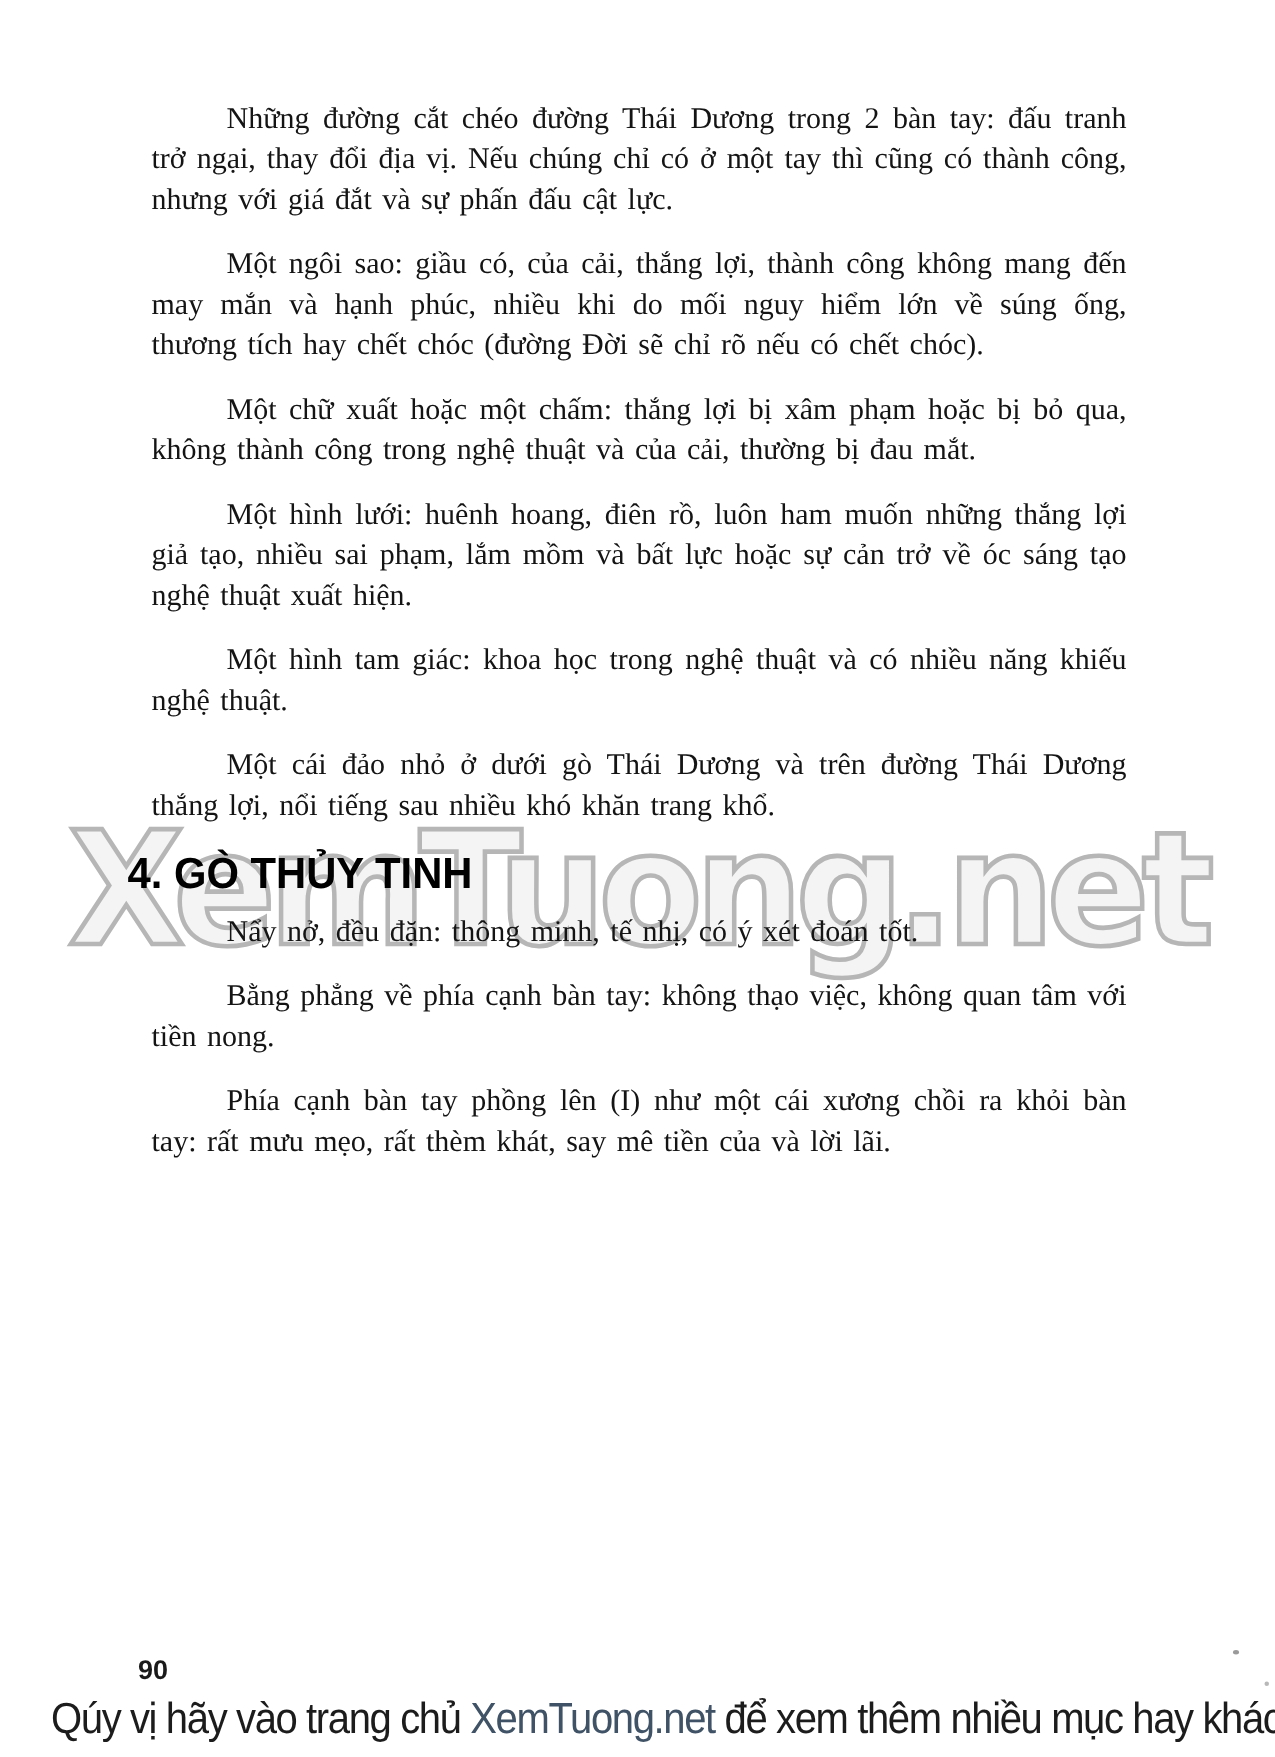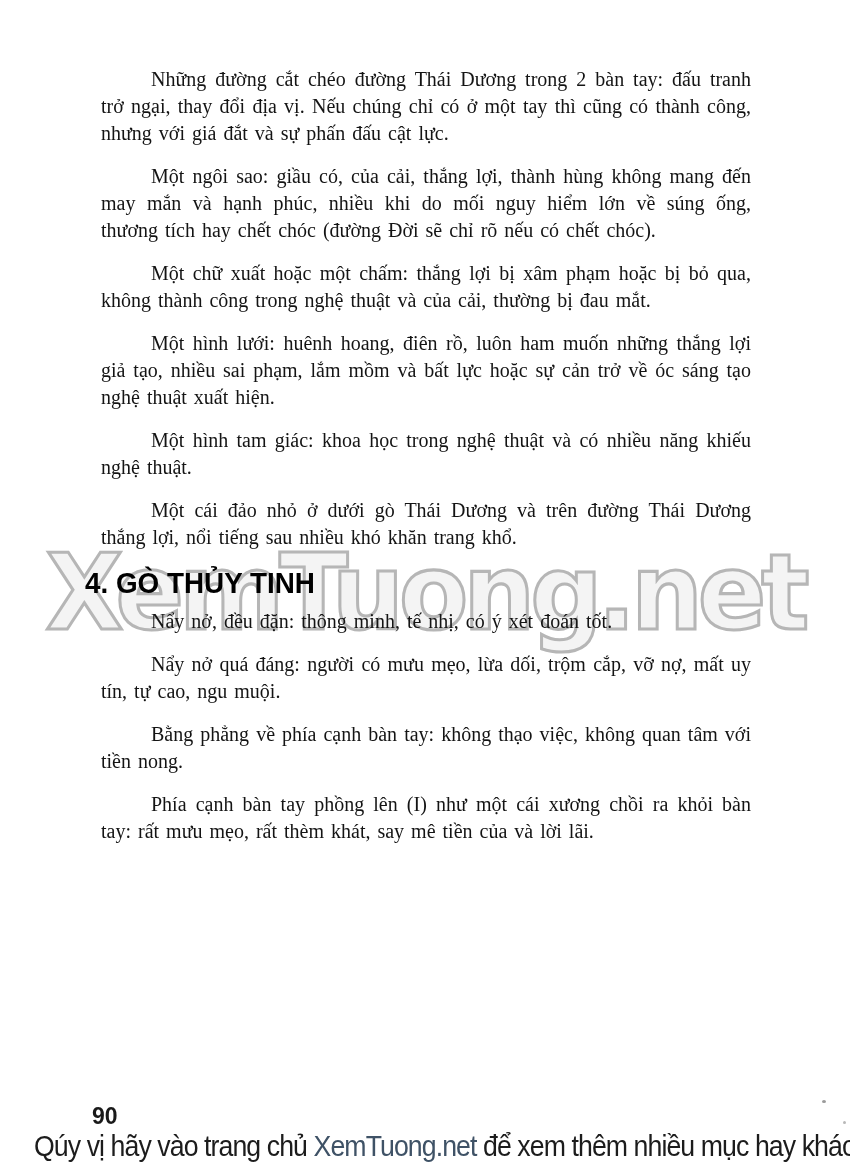--- a/index.html
+++ b/index.html
@@ -65,21 +65,21 @@
     text-indent: 0;
     transform: scaleX(0.96);
     transform-origin: left center;
   }
   .page-number {
     position: absolute;
     left: 92px;
     top: 1103px;
     z-index: 3;
     font-family: "Liberation Sans", sans-serif;
-    font-size: 23px;
+    font-size: 18px;
     font-weight: bold;
     color: #1a1a1a;
   }
   .footer-line {
     position: absolute;
     left: 0;
     right: 0;
     top: 1130px;
     z-index: 3;
     text-align: center;
@@ -105,30 +105,29 @@
 </style>
 </head>
 <body>
 
 <div class="page">
 
   <div class="watermark" style="color: rgb(244, 244, 244); -webkit-text-stroke: 3px rgb(182, 182, 182);">XemTuong.net</div>
 
   <div class="content">
     <p class="first">Những đường cắt chéo đường Thái Dương trong 2 bàn tay: đấu tranh trở ngại, thay đổi địa vị. Nếu chúng chỉ có ở một tay thì cũng có thành công, nhưng với giá đắt và sự phấn đấu cật lực.</p>
-    <p>Một ngôi sao: giầu có, của cải, thắng lợi, thành hùng không mang đến may mắn và hạnh phúc, nhiều khi do mối nguy hiểm lớn về súng ống, thương tích hay chết chóc (đường Đời sẽ chỉ rõ nếu có chết chóc).</p>
+    <p>Một ngôi sao: giầu có, của cải, thắng lợi, thành công không mang đến may mắn và hạnh phúc, nhiều khi do mối nguy hiểm lớn về súng ống, thương tích hay chết chóc (đường Đời sẽ chỉ rõ nếu có chết chóc).</p>
     <p>Một chữ xuất hoặc một chấm: thắng lợi bị xâm phạm hoặc bị bỏ qua, không thành công trong nghệ thuật và của cải, thường bị đau mắt.</p>
     <p>Một hình lưới: huênh hoang, điên rồ, luôn ham muốn những thắng lợi giả tạo, nhiều sai phạm, lắm mồm và bất lực hoặc sự cản trở về óc sáng tạo nghệ thuật xuất hiện.</p>
     <p>Một hình tam giác: khoa học trong nghệ thuật và có nhiều năng khiếu nghệ thuật.</p>
     <p>Một cái đảo nhỏ ở dưới gò Thái Dương và trên đường Thái Dương thắng lợi, nổi tiếng sau nhiều khó khăn trang khổ.</p>
 
     <h2 class="section-heading">4. GÒ THỦY TINH</h2>
 
     <p>Nẩy nở, đều đặn: thông minh, tế nhị, có ý xét đoán tốt.</p>
-    <p>Nẩy nở quá đáng: người có mưu mẹo, lừa dối, trộm cắp, vỡ nợ, mất uy tín, tự cao, ngu muội.</p>
     <p>Bằng phẳng về phía cạnh bàn tay: không thạo việc, không quan tâm với tiền nong.</p>
     <p>Phía cạnh bàn tay phồng lên (I) như một cái xương chồi ra khỏi bàn tay: rất mưu mẹo, rất thèm khát, say mê tiền của và lời lãi.</p>
   </div>
 
   <div class="page-number">90</div>
 
   <div class="footer-line" style="color: rgb(28, 28, 28);"><span>Qúy vị hãy vào trang chủ </span><a style="color: rgb(63, 82, 102);">XemTuong.net</a><span> để xem thêm nhiều mục hay khác</span></div>
 
   <div class="scan-speck speck-1"></div>
   <div class="scan-speck speck-2"></div>

